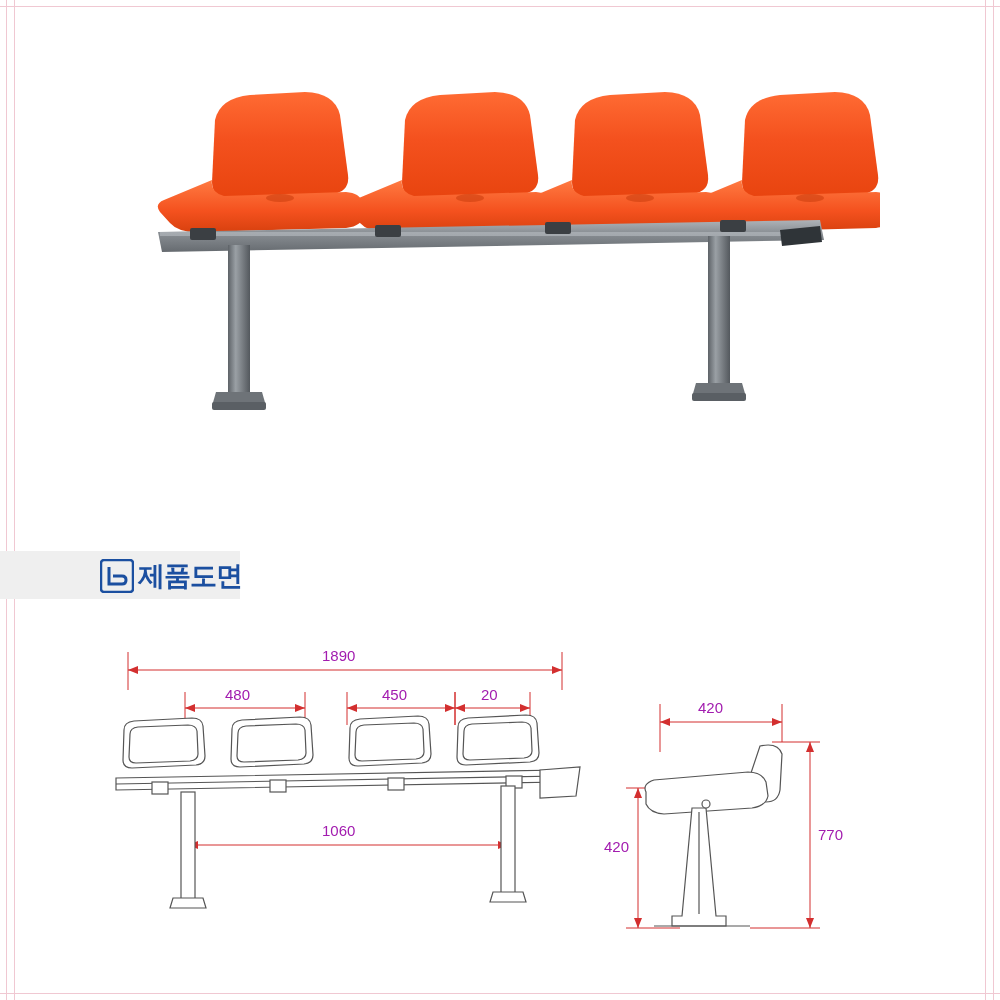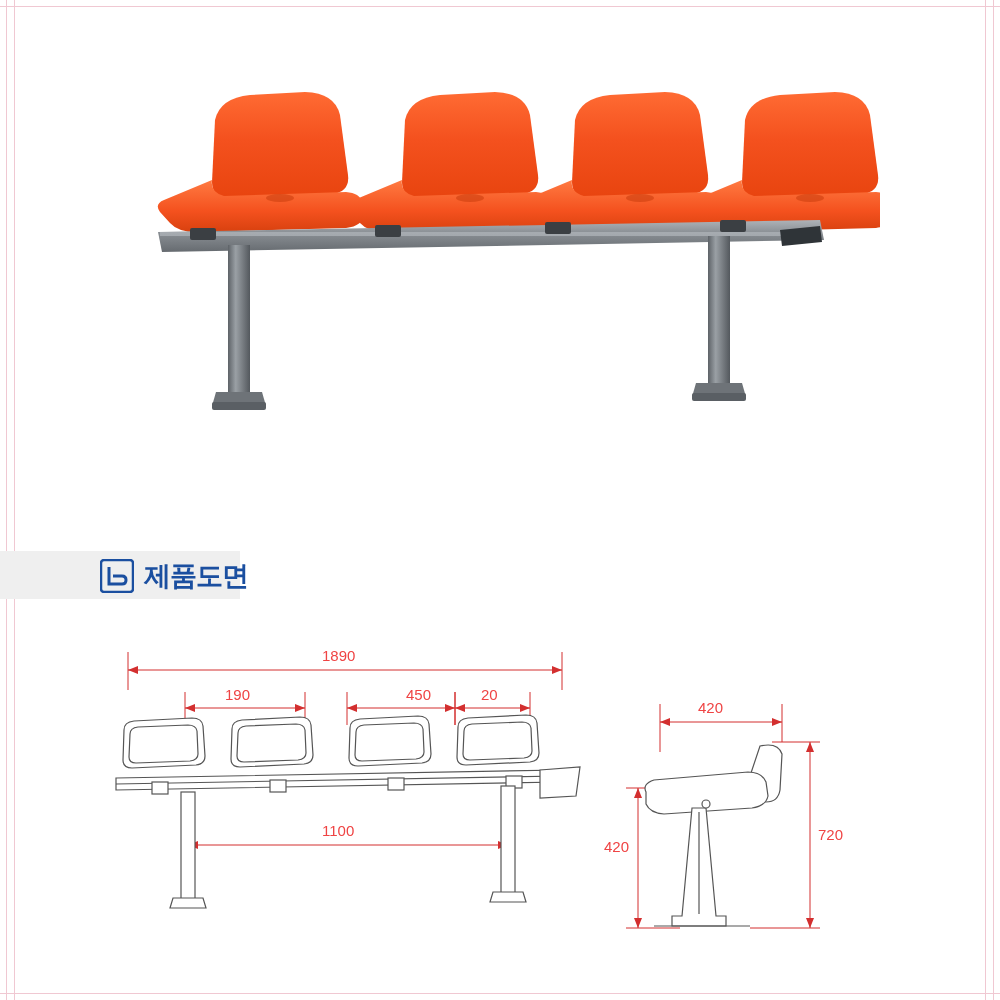--- a/index.html
+++ b/index.html
@@ -51,21 +51,21 @@
     height: 48px;
     background: #efefef;
   }
   .section-head {
     position: absolute;
     left: 100px;
     top: 553px;
     height: 46px;
     display: flex;
     align-items: center;
-    gap: 10px;
+    gap: 4px;
     text-align: right;
   }
   .section-logo {
     width: 34px;
     height: 34px;
     position: relative;
   }
   .section-title {
     font-size: 27px;
     font-weight: bold;
@@ -76,21 +76,21 @@
 
   
   .drawing {
     position: absolute;
   }
   .dwg-front { left: 110px; top: 630px; width: 480px; height: 300px; }
   .dwg-side  { left: 620px; top: 680px; width: 270px; height: 270px; }
 
   .dim-label {
     position: absolute;
-    color: #ef4444;
+    color: #a21caf;
     font-size: 15px;
     font-family: "Liberation Sans", sans-serif;
     white-space: nowrap;
   }
 </style>
 </head>
 <body>
 
 <div class="page">
 
@@ -253,24 +253,24 @@
         <rect x="396" y="146" width="16" height="12"></rect>
 
         <rect x="71" y="162" width="14" height="108"></rect>
         <path d="M63 268 L93 268 L96 278 L60 278 Z"></path>
         <rect x="391" y="156" width="14" height="108"></rect>
         <path d="M383 262 L413 262 L416 272 L380 272 Z"></path>
       </g>
     </svg>
 
     <div class="dim-label" style="left:212px; top:17px;">1890</div>
-    <div class="dim-label" style="left:115px; top:56px;">190</div>
-    <div class="dim-label" style="left:272px; top:56px;margin-left:24px;">450</div>
+    <div class="dim-label" style="left:115px; top:56px;">480</div>
+    <div class="dim-label" style="left:272px; top:56px;">450</div>
     <div class="dim-label" style="left:371px; top:56px;">20</div>
-    <div class="dim-label" style="left:212px; top:192px;">1100</div>
+    <div class="dim-label" style="left:212px; top:192px;">1060</div>
   </div>
 
   <div class="drawing dwg-side">
     <svg viewBox="0 0 270 270" width="270" height="270">
       <g stroke="#d32f2f" stroke-width="1" fill="none">
 
         <line x1="40" y1="24" x2="40" y2="72"></line>
         <line x1="162" y1="24" x2="162" y2="62"></line>
         <line x1="40" y1="42" x2="162" y2="42"></line>
         <path d="M40 42 L50 38 L50 46 Z" fill="#d32f2f" stroke="none"></path>
@@ -298,16 +298,16 @@
         <path d="M72 128 L86 128 L96 236 L106 236 L106 246 L52 246 L52 236 L62 236 Z"></path>
         <line x1="79" y1="132" x2="79" y2="234"></line>
         <circle cx="86" cy="124" r="4"></circle>
 
         <line x1="34" y1="246" x2="130" y2="246"></line>
       </g>
     </svg>
 
     <div class="dim-label" style="left:78px; top:19px;">420</div>
     <div class="dim-label" style="left:-16px; top:158px;">420</div>
-    <div class="dim-label" style="left:198px; top:146px;">720</div>
+    <div class="dim-label" style="left:198px; top:146px;">770</div>
   </div>
 
 </div>
 
 </body></html>

